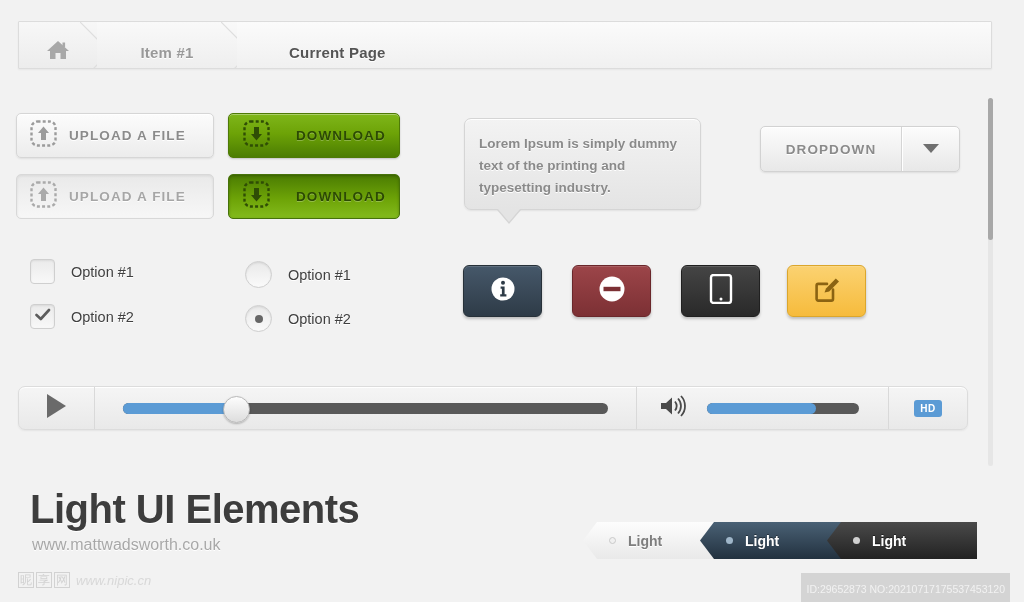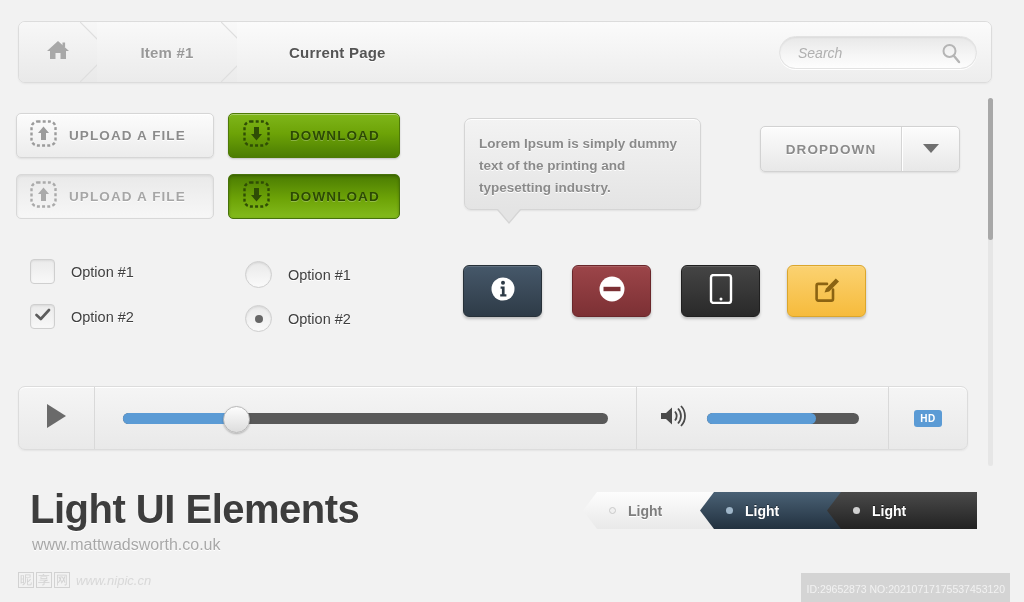--- a/index.html
+++ b/index.html
@@ -14,22 +14,22 @@
     overflow: hidden;
     position: relative;
   }
 
   
   .breadcrumb-bar {
     position: absolute;
     left: 18px;
     top: 21px;
     width: 974px;
-    height: 62px;
-    border-radius: 7px;
+    height: 48px;
+    border-radius: 1px;
     background: linear-gradient(to bottom, #fbfbfb 0%, #ededed 100%);
     border: 1px solid #dcdcdc;
     box-sizing: border-box;
     box-shadow: 0 1px 2px rgba(0,0,0,0.05), inset 0 1px 0 #ffffff;
     overflow: hidden;
   }
   .crumb {
     position: absolute;
     top: 0;
     height: 60px;
@@ -149,21 +149,21 @@
     width: 172px;
     height: 45px;
     padding-left: 14px;
     background: linear-gradient(to bottom, #7fb61a 0%, #6da307 45%, #4c7d02 100%);
     border: 1px solid #4e7a06;
     box-shadow: 0 1px 2px rgba(0,0,0,0.2), inset 0 1px 0 rgba(255,255,255,0.35);
   }
   .btn-download .btn-label {
     color: #2c4a03;
     text-shadow: 0 1px 0 rgba(255,255,255,0.25);
-    margin-left: 20px;
+    margin-left: 26px;
   }
   .btn-download.second {
     background: linear-gradient(to bottom, #4b7c02 0%, #6da307 55%, #83bb1c 100%);
     border: 1px solid #46720a;
     box-shadow: inset 0 1px 3px rgba(0,0,0,0.25);
   }
 
   
   .tooltip {
     position: absolute;
@@ -288,21 +288,21 @@
     cursor: pointer;
     box-shadow: 0 2px 3px rgba(0,0,0,0.22), inset 0 1px 0 rgba(255,255,255,0.15);
   }
 
   
   .player {
     position: absolute;
     left: 18px;
     top: 386px;
     width: 950px;
-    height: 64px;
+    height: 44px;
     box-sizing: border-box;
     border-radius: 7px;
     background: linear-gradient(to bottom, #f5f5f5 0%, #e9e9e9 100%);
     border: 1px solid #dcdcdc;
     box-shadow: 0 1px 2px rgba(0,0,0,0.06), inset 0 1px 0 #ffffff;
     display: flex;
     align-items: stretch;
     overflow: hidden;
   }
   .player-play {
@@ -395,21 +395,21 @@
     left: 32px;
     top: 536px;
     font-size: 16px;
     color: #a8a8a8;
     text-shadow: 0 1px 0 #ffffff;
   }
 
   
   .tag {
     position: absolute;
-    top: 492px;
+    top: 522px;
     height: 37px;
     display: flex;
     align-items: center;
     padding-left: 26px;
     padding-right: 18px;
     cursor: pointer;
     clip-path: polygon(14px 0, 100% 0, 100% 100%, 14px 100%, 0 50%);
   }
   .tag-dot {
     width: 7px; height: 7px;
@@ -526,29 +526,20 @@
   <div class="crumb-sep">
     <svg width="34" height="60" viewBox="0 0 34 60" style="position:absolute;left:202px;top:0;">
       <path d="M0 0 L30 30 L0 60" fill="none" stroke="#dedede" stroke-width="1.2"></path>
     </svg>
   </div>
 
   <div class="crumb crumb-2">
     <span class="crumb-label">Current Page</span>
   </div>
 
-  <div class="search-box">
-    <input class="search-input" type="text" placeholder="Search" style="">
-    <span class="search-icon">
-      <svg width="21" height="21" viewBox="0 0 21 21">
-        <circle cx="8.5" cy="8" r="6" fill="none" stroke="#b5b5b5" stroke-width="2"></circle>
-        <line x1="12.6" y1="12.6" x2="18" y2="19" stroke="#b5b5b5" stroke-width="2.4" stroke-linecap="round"></line>
-      </svg>
-    </span>
-  </div>
 </div>
 
 <div class="btn btn-upload" style="top:113px;">
   <span>
     <svg width="27" height="27" viewBox="0 0 27 27">
       <rect x="1.5" y="1.5" width="24" height="24" rx="6" fill="none" stroke="#9b9b9b" stroke-width="2.4" stroke-dasharray="3 2.2"></rect>
       <path d="M13.5 6.5 L19 13 L16 13 L16 20 L11 20 L11 13 L8 13 Z" fill="#9b9b9b"></path>
     </svg>
   </span>
   <span class="btn-label">UPLOAD A FILE</span>

